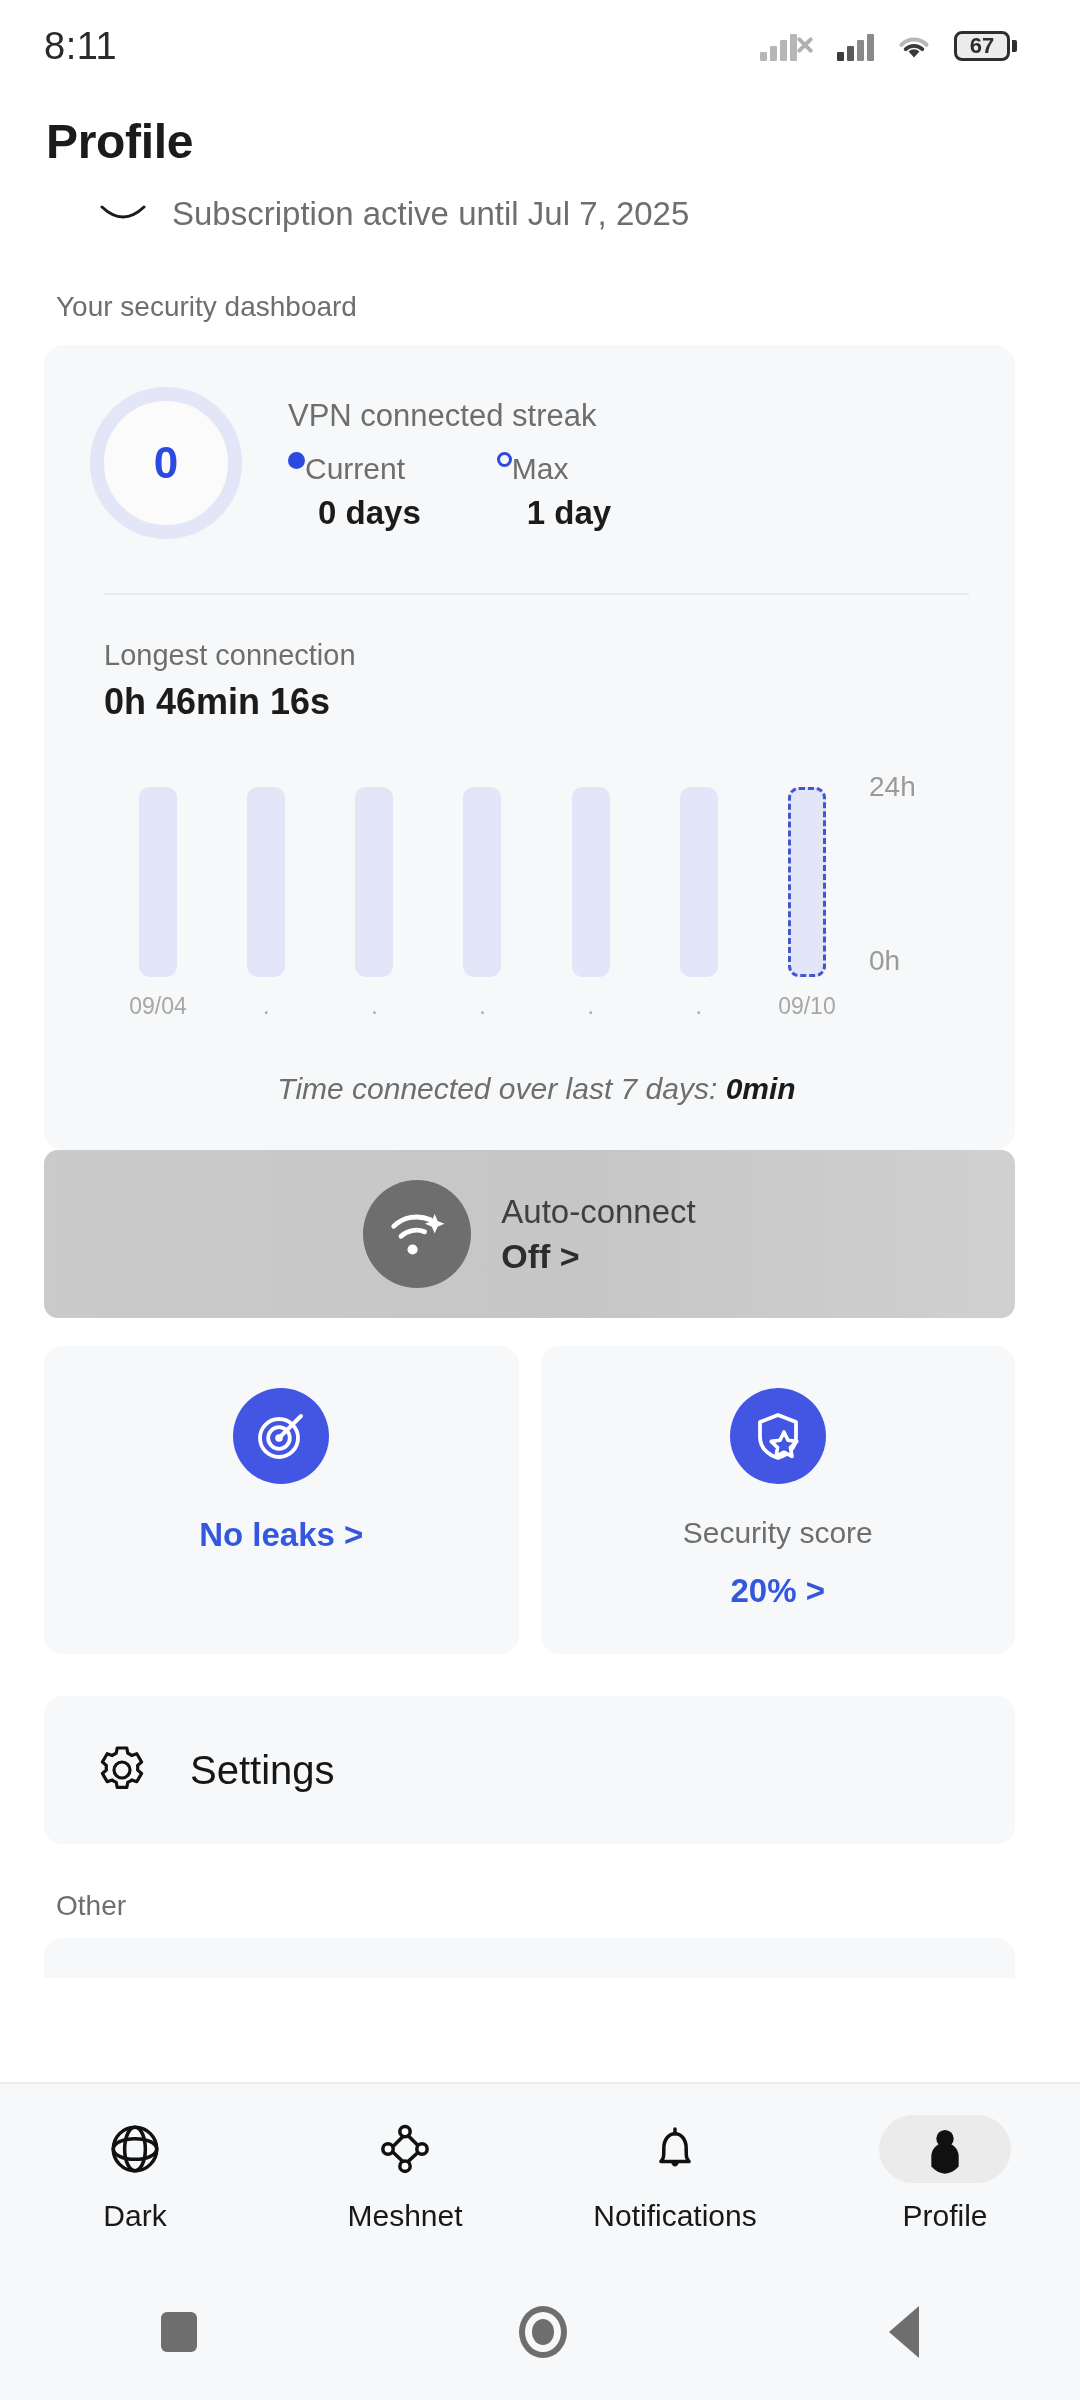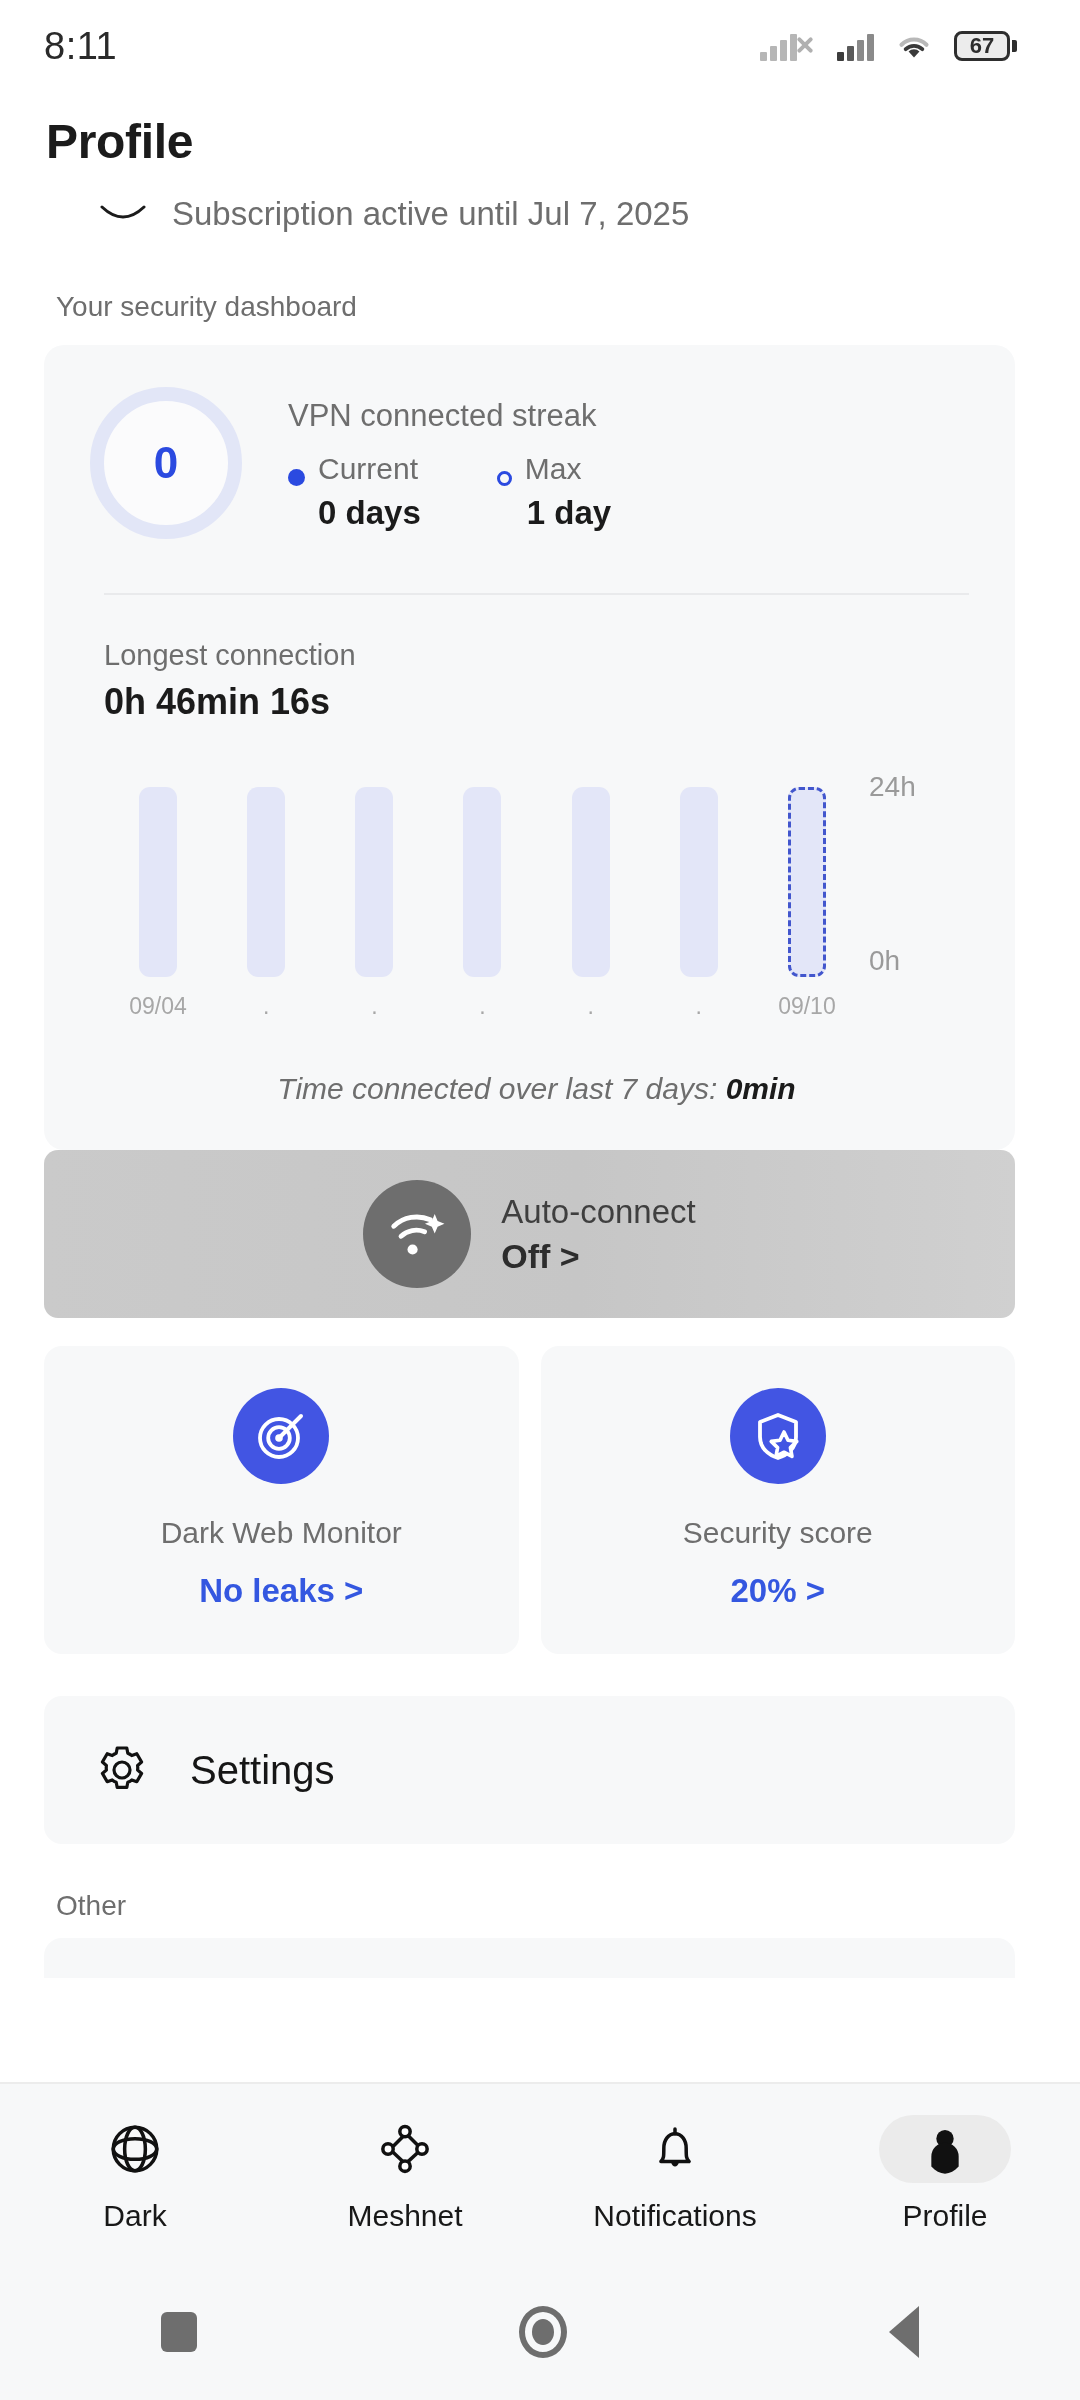--- a/index.html
+++ b/index.html
@@ -70,21 +70,21 @@
   .streak-row { display:flex; align-items:center; gap:46px; }
   .ring {
     width:152px; height:152px; border-radius:50%;
     border:14px solid #e2e6f7; background:#fbfbfc;
     display:flex; align-items:center; justify-content:center; flex:0 0 auto;
   }
   .ring span { font-size:44px; color:#2b4ae0; font-weight:600; }
   .streak-right { flex:1; padding-top:4px; }
   .streak-title { font-size:31px; color:#6e6e6e; margin-bottom:18px; }
   .legend { display:flex; gap:76px; }
-  .leg-head { display:flex; align-items:flex-end; gap:13px; }
+  .leg-head { display:flex; align-items:flex-start; }
   .dot-filled { width:17px; height:17px; border-radius:50%; background:#2b4ae0; }
   .dot-open { width:15px; height:15px; border-radius:50%; border:3px solid #2b4ae0; background:#f7f8f9; }
   .leg-label { font-size:30px; color:#6e6e6e; }
   .leg-value { font-size:33px; font-weight:700; color:#1b1b1b; margin-top:8px; padding-left:30px; }
   .divider { height:2px; background:#e9eaec; margin:54px 0 0 14px; }
 
   
   .chart-block { padding:44px 0 0 14px; }
   .chart-cap { font-size:29px; color:#6e6e6e; }
   .chart-val { font-size:36px; font-weight:700; color:#1b1b1b; margin-top:9px; }
@@ -339,21 +339,20 @@
   <div class="features">
     <div class="fcard">
       <div class="fcircle">
         <svg width="56" height="56" viewBox="0 0 28 28">
           <circle cx="13" cy="15" r="9.5" stroke="#fff" stroke-width="1.9" fill="none"></circle>
           <circle cx="13" cy="15" r="5.4" stroke="#fff" stroke-width="1.9" fill="none"></circle>
           <circle cx="13" cy="15" r="1.9" fill="#fff"></circle>
           <path d="M13 15 L24 4" stroke="#fff" stroke-width="2" stroke-linecap="round"></path>
         </svg>
       </div>
-      <div class="fcard-title">Dark Web Monitor</div>
       <div class="fcard-link">No leaks &gt;</div>
     </div>
     <div class="fcard">
       <div class="fcircle">
         <svg width="56" height="56" viewBox="0 0 28 28">
           <path d="M14 3.5 L23 7 V14.5 C23 20 18.8 23.6 14 25 C9.2 23.6 5 20 5 14.5 V7 Z" stroke="#fff" stroke-width="1.9" fill="none" stroke-linejoin="round"></path>
           <path d="M17 12 L19 16.1 L23.4 16.7 L20.2 19.8 L21 24.2 L17 22.1 L13 24.2 L13.8 19.8 L10.6 16.7 L15 16.1 Z" fill="#4255e3" stroke="#fff" stroke-width="1.8" stroke-linejoin="round"></path>
         </svg>
       </div>
       <div class="fcard-title">Security score</div>

